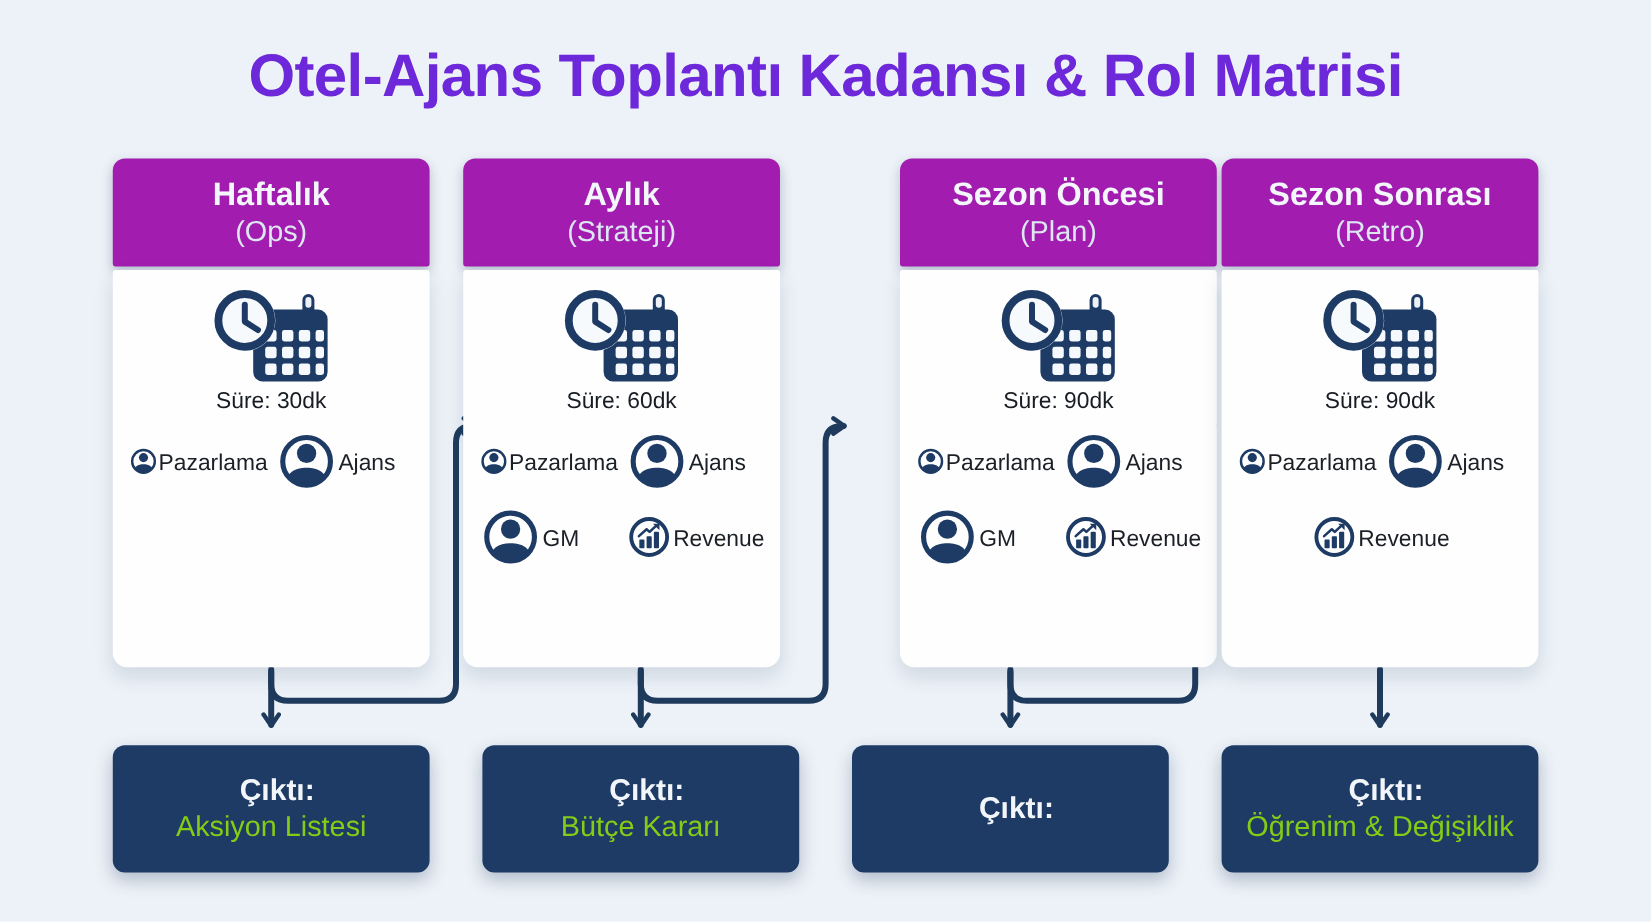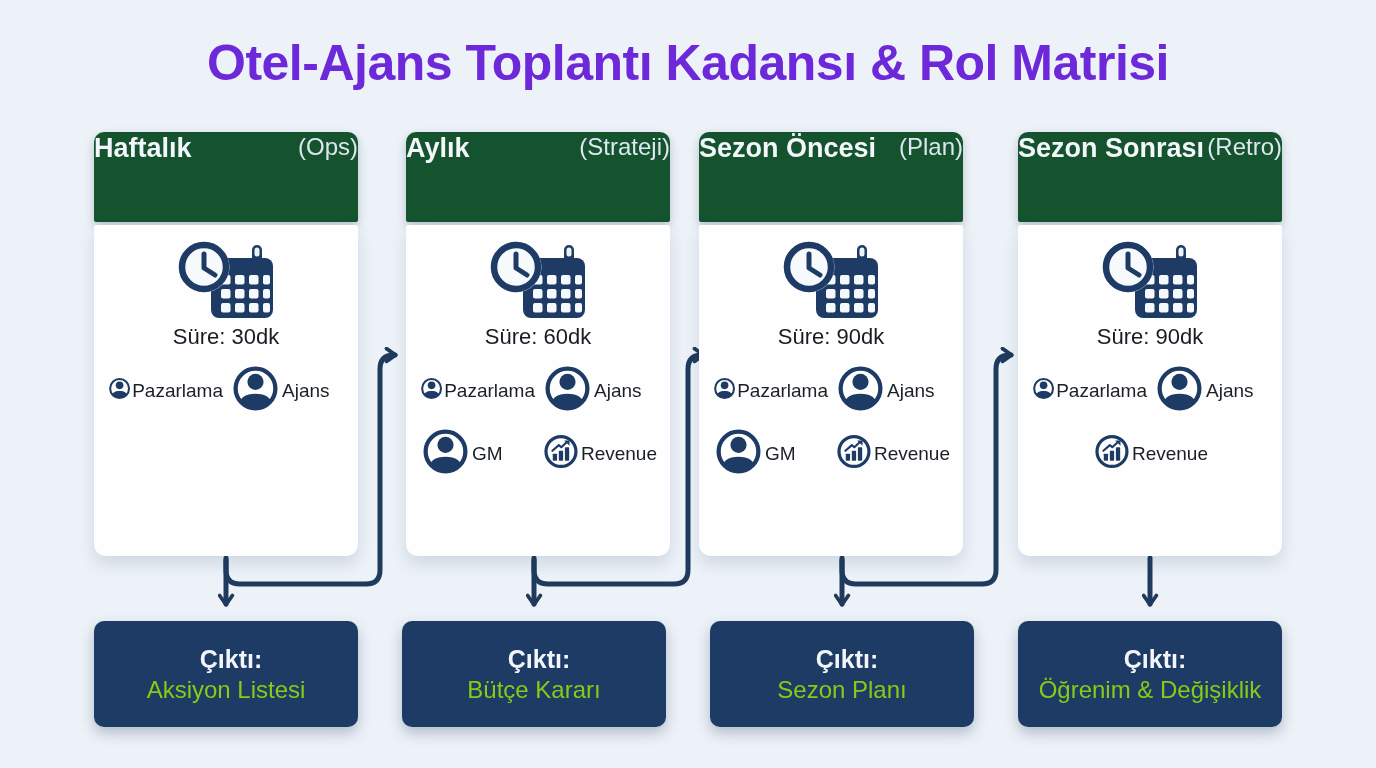--- a/index.html
+++ b/index.html
@@ -27,52 +27,53 @@
     position: absolute;
     inset: 0;
     pointer-events: none;
   }
   .column {
     position: absolute;
     top: 132px;
     width: 264px;
   }
   .col-1 { left: 94px; }
-  .col-2 { left: 406px; }
-  .col-3 { left: 699px; }
+  .col-2 { left: 386px; }
+  .col-3 { left: 750px; }
   .col-4 { left: 1018px; }
   .col-header {
     height: 90px;
-    background: #14532d;
+    background: #a21caf;
     border-radius: 10px 10px 2px 2px;
     color: #f3f7fb;
     text-align: center;
     display: flex;
-    justify-content: space-between;
+    flex-direction: column;
+    justify-content: center;
     box-shadow: 0 4px 10px rgba(23, 48, 84, 0.25);
   }
   .col-header .line1 { font-size: 27px; font-weight: 700; line-height: 33px; }
   .col-header .line2 { font-size: 24px; font-weight: 400; line-height: 29px; color: #dde7f1; }
   .col-body {
     margin-top: 3px;
     height: 331px;
     background: #fefefe;
     border-radius: 2px 2px 12px 12px;
     box-shadow: 0 8px 16px rgba(30, 58, 94, 0.14);
     text-align: center;
     overflow: hidden;
   }
   .icon-datetime {
     width: 102px;
     height: 84px;
     margin: 13px auto 2px;
     display: block;
   }
   .duration {
-    font-size: 22px;
+    font-size: 19px;
     font-weight: 500;
     color: #181c23;
     margin: 2px 0 12px;
   }
   .participants {
     display: flex;
     flex-wrap: wrap;
     justify-content: center;
     column-gap: 6px;
     row-gap: 10px;
@@ -322,20 +323,19 @@
   <div class="output-box col-1" style="left:94px">
     <div class="o-label">Çıktı:</div>
     <div class="o-value">Aksiyon Listesi</div>
   </div>
   <div class="output-box" style="left:402px">
     <div class="o-label">Çıktı:</div>
     <div class="o-value">Bütçe Kararı</div>
   </div>
   <div class="output-box" style="left:710px">
     <div class="o-label">Çıktı:</div>
-    <div class="o-value">Sezon Planı</div>
   </div>
   <div class="output-box" style="left:1018px">
     <div class="o-label">Çıktı:</div>
     <div class="o-value">Öğrenim &amp; Değişiklik</div>
   </div>
 
 </div>
 
 </body></html>

